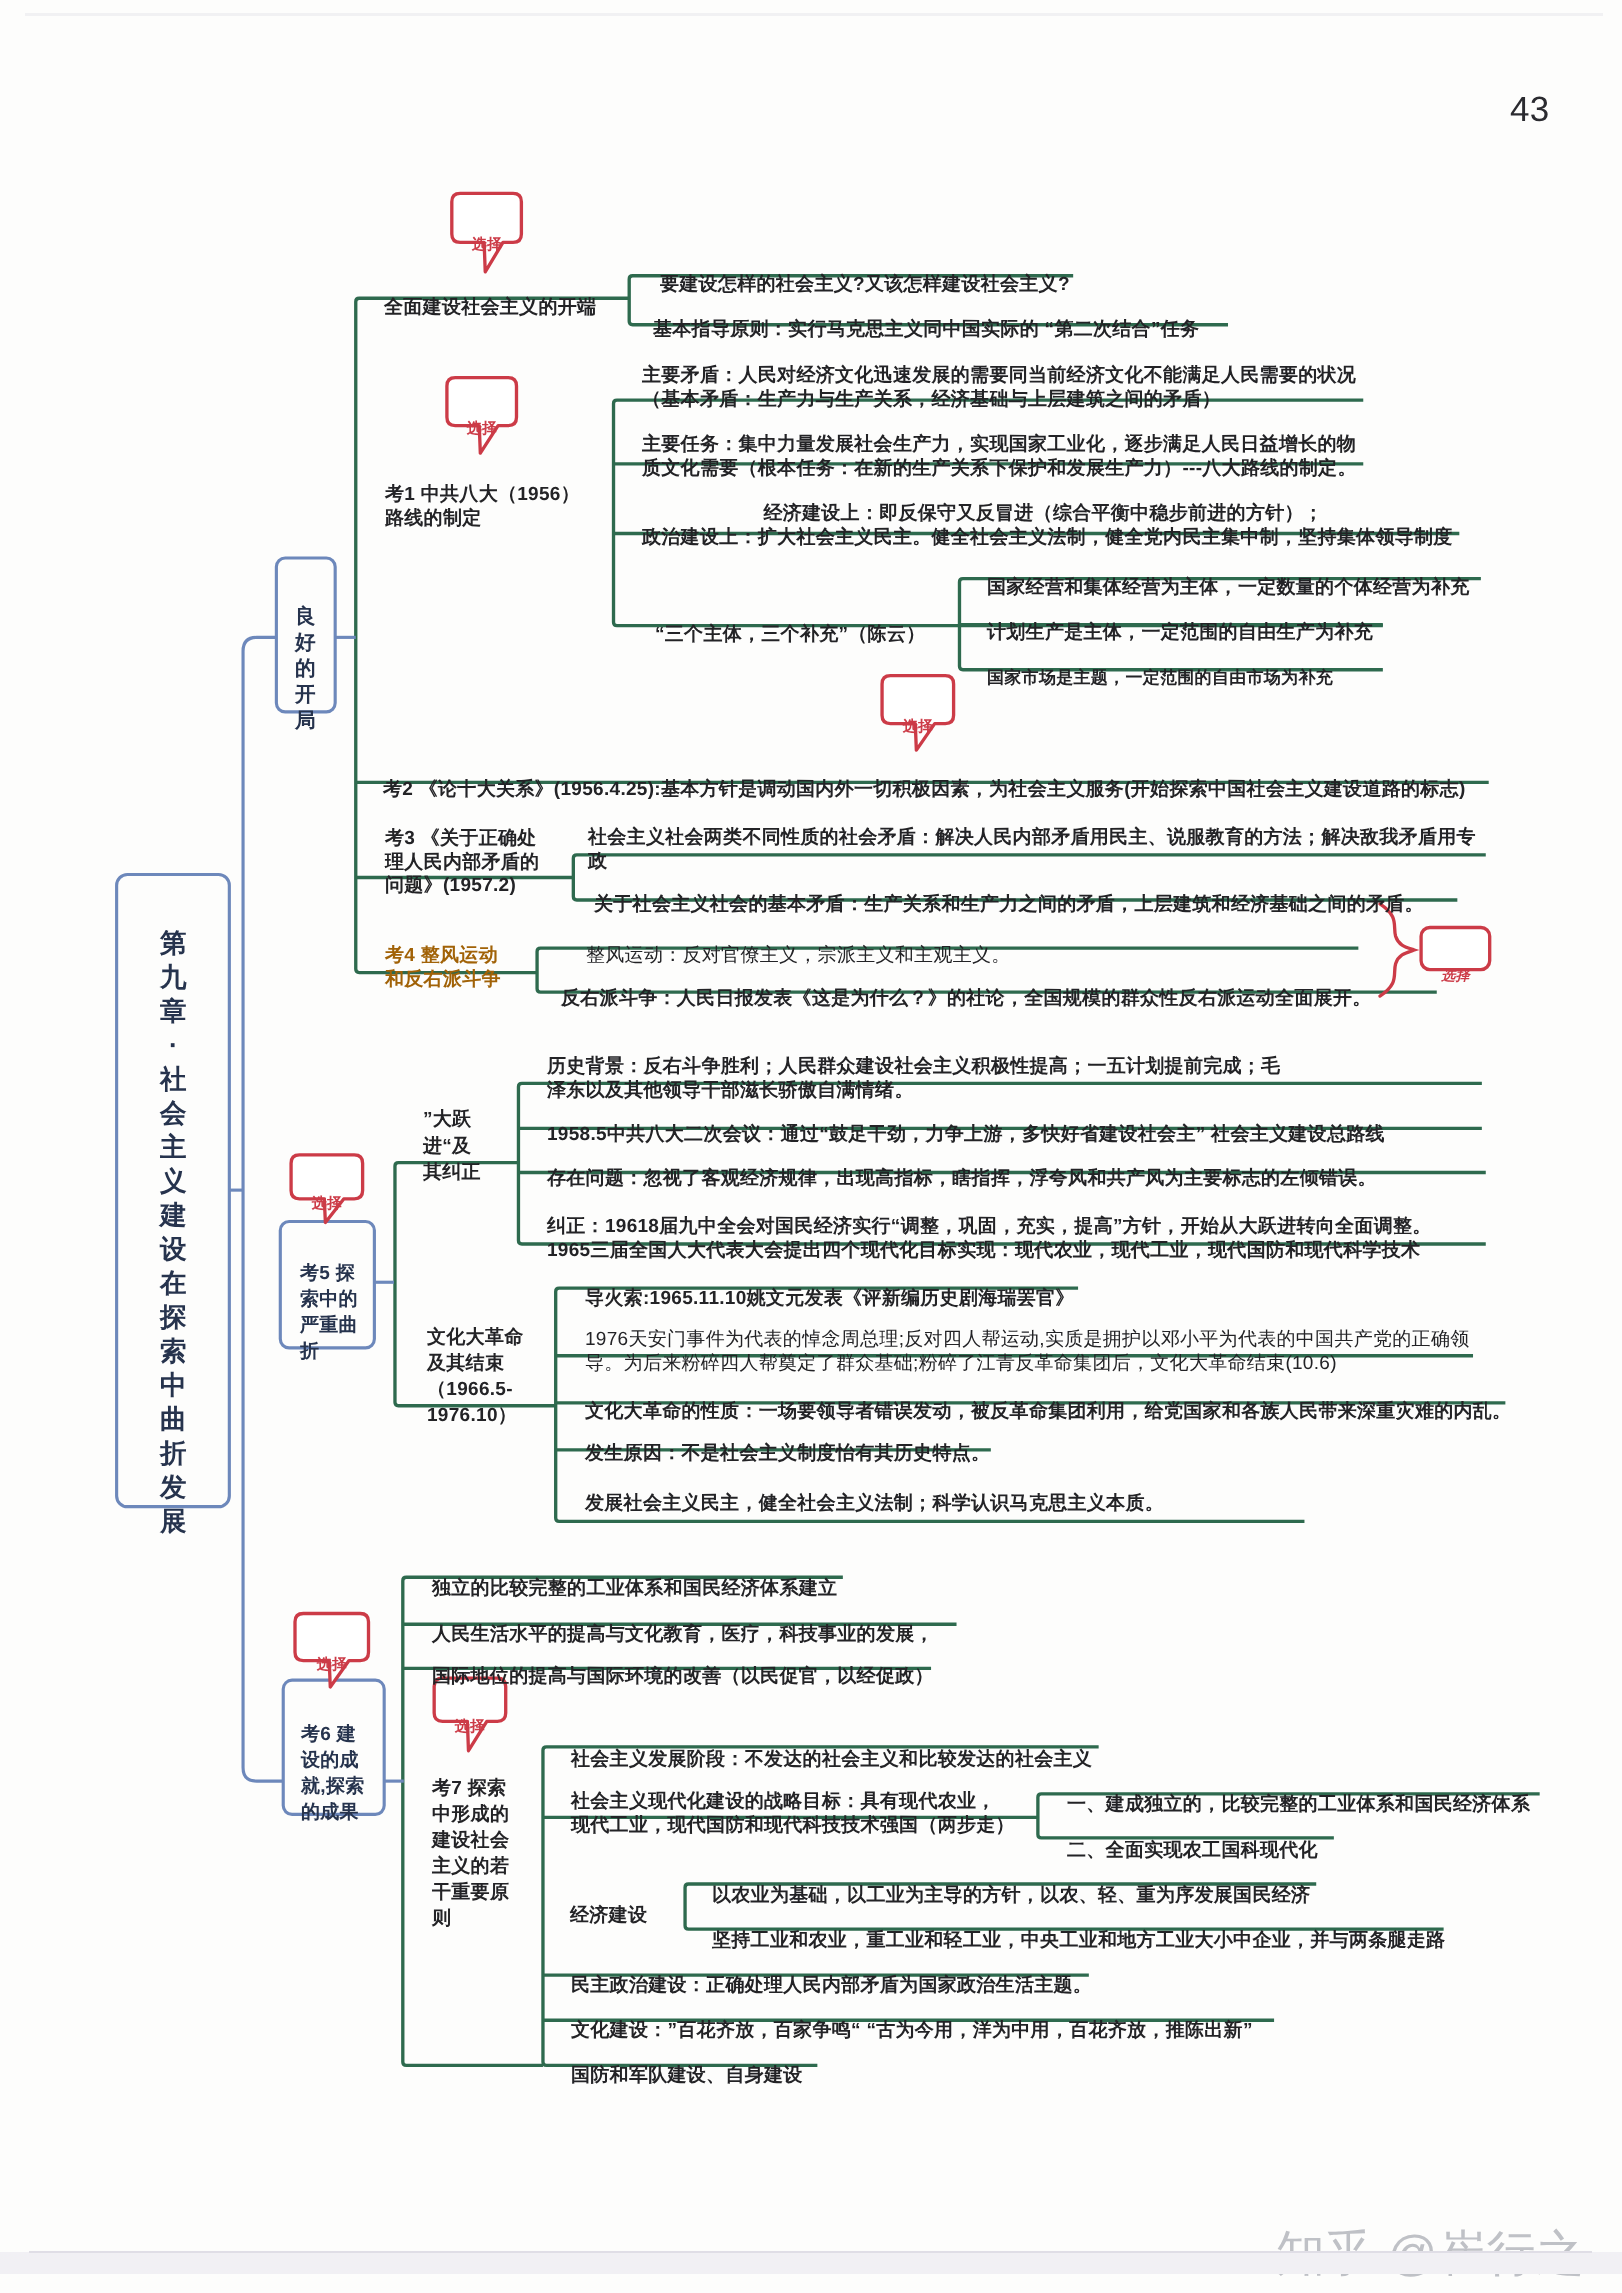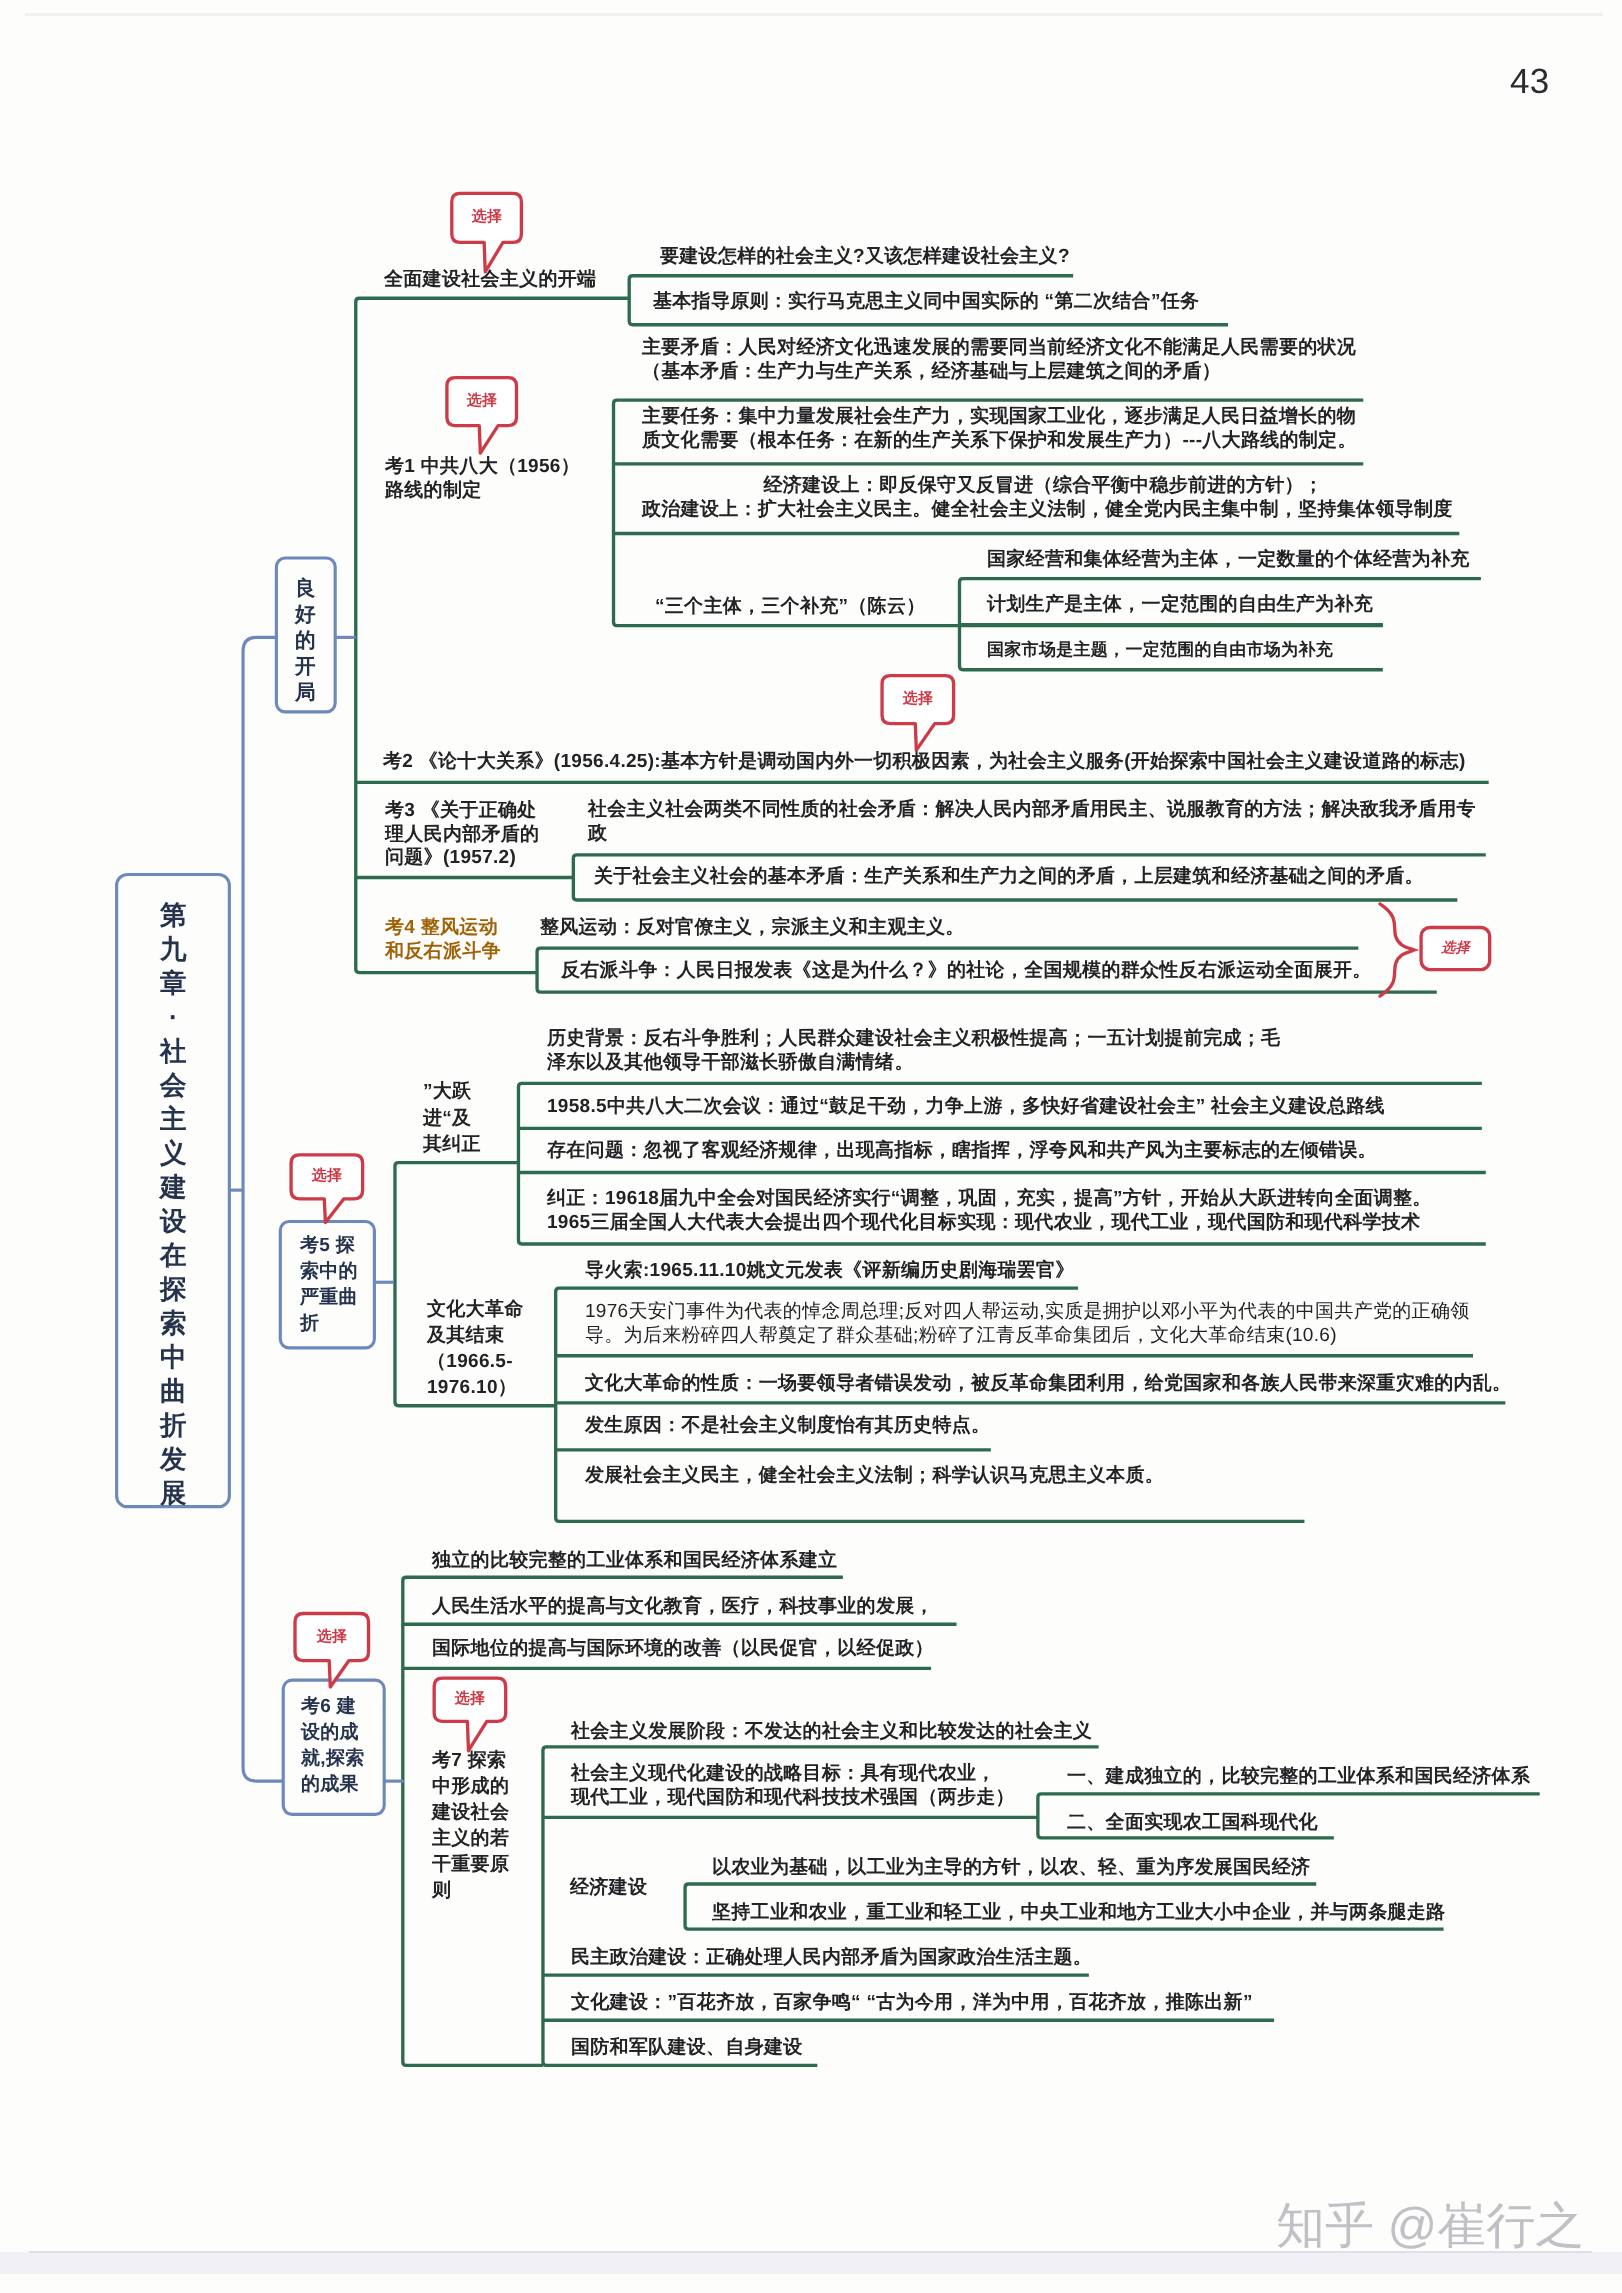--- a/index.html
+++ b/index.html
@@ -1,20 +1,20 @@
 <!DOCTYPE html>
 <html><head>
 <meta charset="utf-8">
 <style>
   html,body{margin:0;padding:0;background:#fff;}
   #page{position:relative;width:1622px;height:2294px;background:#fdfdfc;overflow:hidden;
         font-family:"Liberation Sans",sans-serif;
         -webkit-font-smoothing:antialiased;text-rendering:geometricPrecision;}
   #svg{position:absolute;left:0;top:0;width:1622px;height:2294px;}
-  .t{position:absolute;white-space:pre;letter-spacing:0.3px;}
+  .t{position:absolute;white-space:pre;letter-spacing:0.3px;margin-top:28px;}
   .vt{white-space:normal;text-align:center;}
   .vt > span{display:block;}
 </style>
 </head>
 <body>
 
 <div id="page">
 <svg id="svg" viewBox="0 0 1655 2340">
 <path d="M642 304.0 L366.5 304.0 Q363.0 304.0 363.0 307.5 L363.0 988.5 Q363.0 992.0 366.5 992.0 L548 992.0" fill="none" stroke="#2e6a4e" stroke-width="3.4" stroke-linecap="butt" stroke-linejoin="round"></path>
 <path d="M469.5 197.0 L523.5 197.0 Q532.0 197.0 532.0 205.5 L532.0 238.5 Q532.0 247.0 523.5 247.0 L513.2 247.0 L495.1 277.0 L494.0 247.0 L469.5 247.0 Q461.0 247.0 461.0 238.5 L461.0 205.5 Q461.0 197.0 469.5 197.0 Z" fill="#ffffff" stroke="#cc3b47" stroke-width="3.4" stroke-linejoin="round"></path>
@@ -74,21 +74,21 @@
 <div class="t" style="left:655px;top:595px;font-size:19px;line-height:23.5px;color:#232326;font-weight:600;">“三个主体，三个补充”（陈云）</div>
 <div class="t" style="left:987px;top:548px;font-size:19px;line-height:23.5px;color:#232326;font-weight:600;">国家经营和集体经营为主体，一定数量的个体经营为补充</div>
 <div class="t" style="left:987px;top:593px;font-size:19px;line-height:23.5px;color:#232326;font-weight:600;">计划生产是主体，一定范围的自由生产为补充</div>
 <div class="t" style="left:987px;top:638px;font-size:17px;line-height:23.5px;color:#232326;font-weight:600;">国家市场是主题，一定范围的自由市场为补充</div>
 <div class="t" style="left:383px;top:750px;font-size:19px;line-height:23.5px;color:#232326;font-weight:600;">考2 《论十大关系》(1956.4.25):基本方针是调动国内外一切积极因素，为社会主义服务(开始探索中国社会主义建设道路的标志)</div>
 <div class="t" style="left:882px;top:690px;width:72px;text-align:center;font-size:15px;line-height:18.6px;color:#cc3b47;font-weight:600;">选择</div>
 <div class="t" style="left:385px;top:799px;font-size:19px;line-height:23.5px;color:#232326;font-weight:600;"><div>考3 《关于正确处</div><div>理人民内部矛盾的</div><div>问题》(1957.2)</div></div>
 <div class="t" style="left:588px;top:798px;font-size:19px;line-height:23.5px;color:#232326;font-weight:600;"><div>社会主义社会两类不同性质的社会矛盾：解决人民内部矛盾用民主、说服教育的方法；解决敌我矛盾用专</div><div>政</div></div>
 <div class="t" style="left:594px;top:865px;font-size:19px;line-height:23.5px;color:#232326;font-weight:600;">关于社会主义社会的基本矛盾：生产关系和生产力之间的矛盾，上层建筑和经济基础之间的矛盾。</div>
 <div class="t" style="left:385px;top:916px;font-size:19px;line-height:23.5px;color:#a16207;font-weight:600;"><div>考4 整风运动</div><div>和反右派斗争</div></div>
-<div class="t" style="left:540px;top:916px;font-size:19px;line-height:23.5px;color:#232326;font-weight:700;">整风运动：反对官僚主义，宗派主义和主观主义。</div>
+<div class="t" style="left:586px;top:916px;font-size:19px;line-height:23.5px;color:#232326;font-weight:400;">整风运动：反对官僚主义，宗派主义和主观主义。</div>
 <div class="t" style="left:561px;top:959px;font-size:19px;line-height:23.5px;color:#232326;font-weight:600;">反右派斗争：人民日报发表《这是为什么？》的社论，全国规模的群众性反右派运动全面展开。</div>
 <div class="t" style="left:1421px;top:939px;width:69px;text-align:center;font-size:14px;line-height:17.6px;color:#cc3b47;font-weight:600;font-style:italic;">选择</div>
 <div class="t" style="left:423px;top:1079px;font-size:19px;line-height:26.5px;color:#232326;font-weight:600;"><div>”大跃</div><div>进“及</div><div>其纠正</div></div>
 <div class="t" style="left:547px;top:1027px;font-size:19px;line-height:23.5px;color:#232326;font-weight:600;"><div>历史背景：反右斗争胜利；人民群众建设社会主义积极性提高；一五计划提前完成；毛</div><div>泽东以及其他领导干部滋长骄傲自满情绪。</div></div>
 <div class="t" style="left:547px;top:1095px;font-size:19px;line-height:23.5px;color:#232326;font-weight:600;">1958.5中共八大二次会议：通过“鼓足干劲，力争上游，多快好省建设社会主” 社会主义建设总路线</div>
 <div class="t" style="left:547px;top:1139px;font-size:19px;line-height:23.5px;color:#232326;font-weight:600;">存在问题：忽视了客观经济规律，出现高指标，瞎指挥，浮夸风和共产风为主要标志的左倾错误。</div>
 <div class="t" style="left:547px;top:1187px;font-size:19px;line-height:23.5px;color:#232326;font-weight:600;"><div>纠正：19618届九中全会对国民经济实行“调整，巩固，充实，提高”方针，开始从大跃进转向全面调整。</div><div>1965三届全国人大代表大会提出四个现代化目标实现：现代农业，现代工业，现代国防和现代科学技术</div></div>
 <div class="t" style="left:427px;top:1297px;font-size:19px;line-height:26px;color:#232326;font-weight:600;"><div>文化大革命</div><div>及其结束</div><div>（1966.5-</div><div>1976.10）</div></div>
 <div class="t" style="left:585px;top:1259px;font-size:19px;line-height:23.5px;color:#232326;font-weight:600;">导火索:1965.11.10姚文元发表《评新编历史剧海瑞罢官》</div>
 <div class="t" style="left:585px;top:1300px;font-size:19px;line-height:23.5px;color:#232326;font-weight:400;"><div>1976天安门事件为代表的悼念周总理;反对四人帮运动,实质是拥护以邓小平为代表的中国共产党的正确领</div><div>导。为后来粉碎四人帮奠定了群众基础;粉碎了江青反革命集团后，文化大革命结束(10.6)</div></div>

